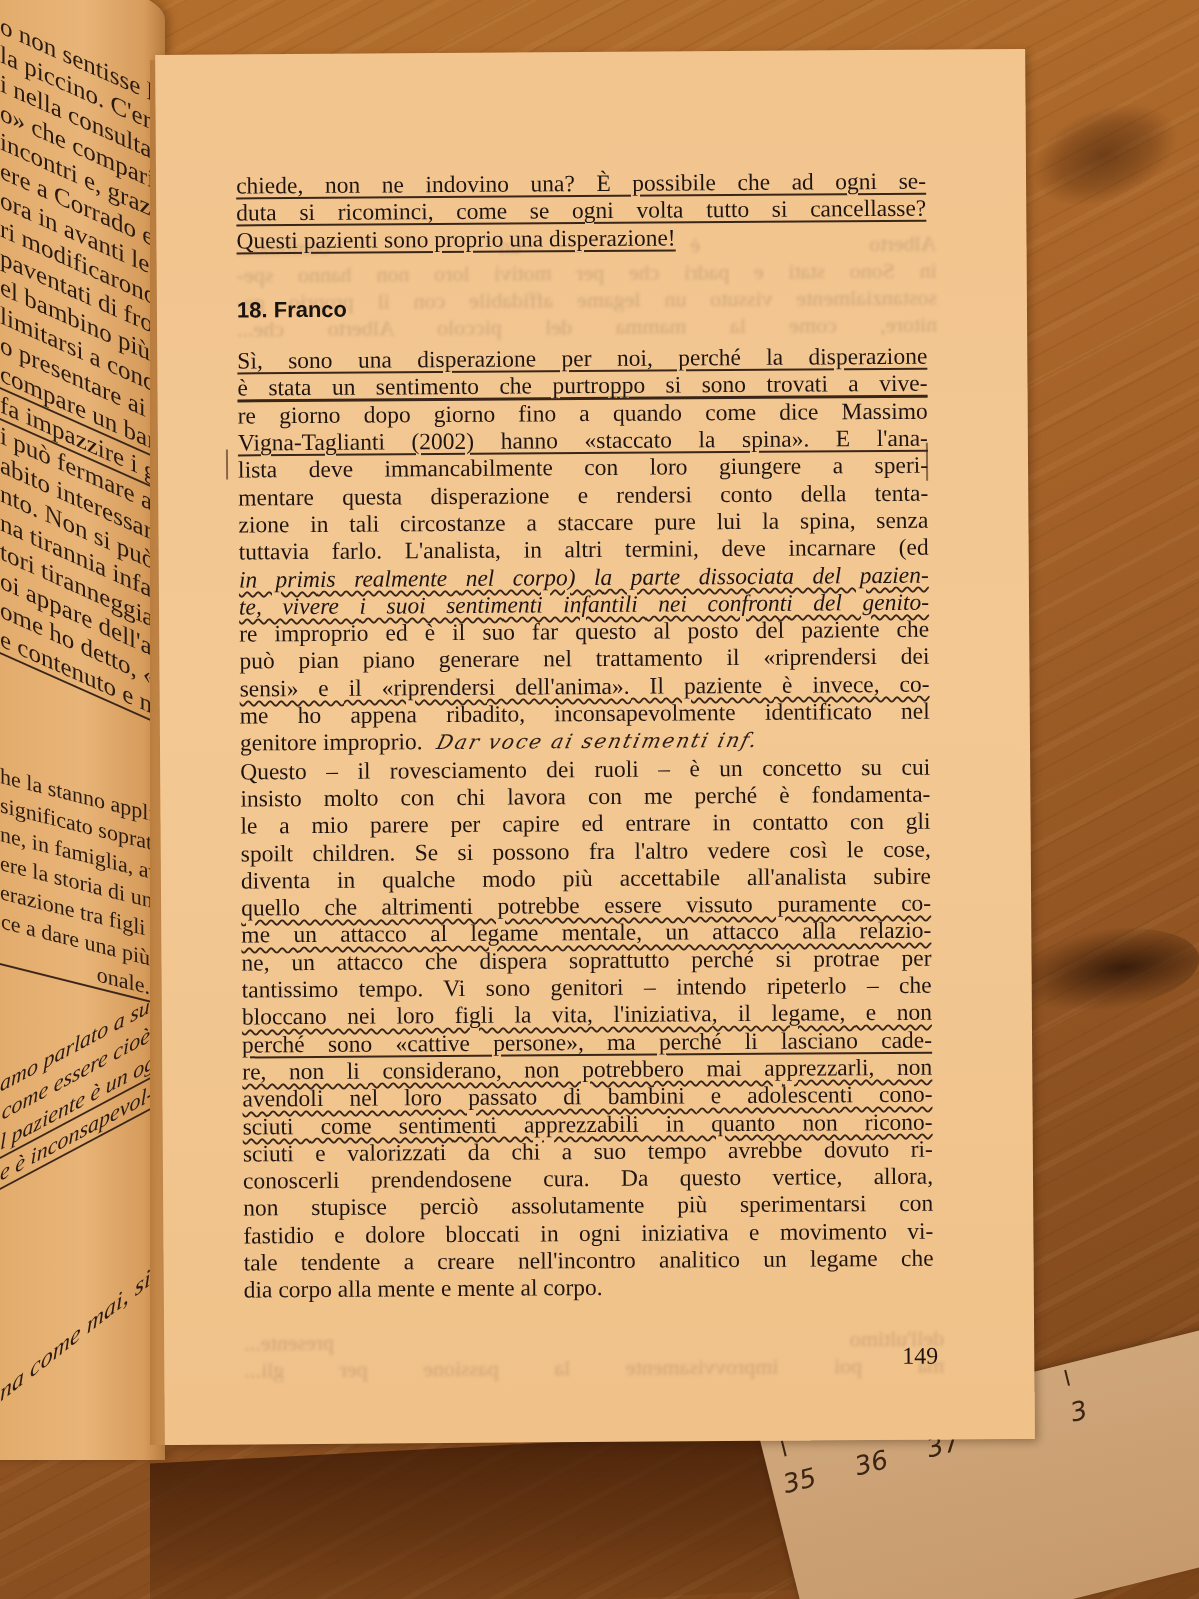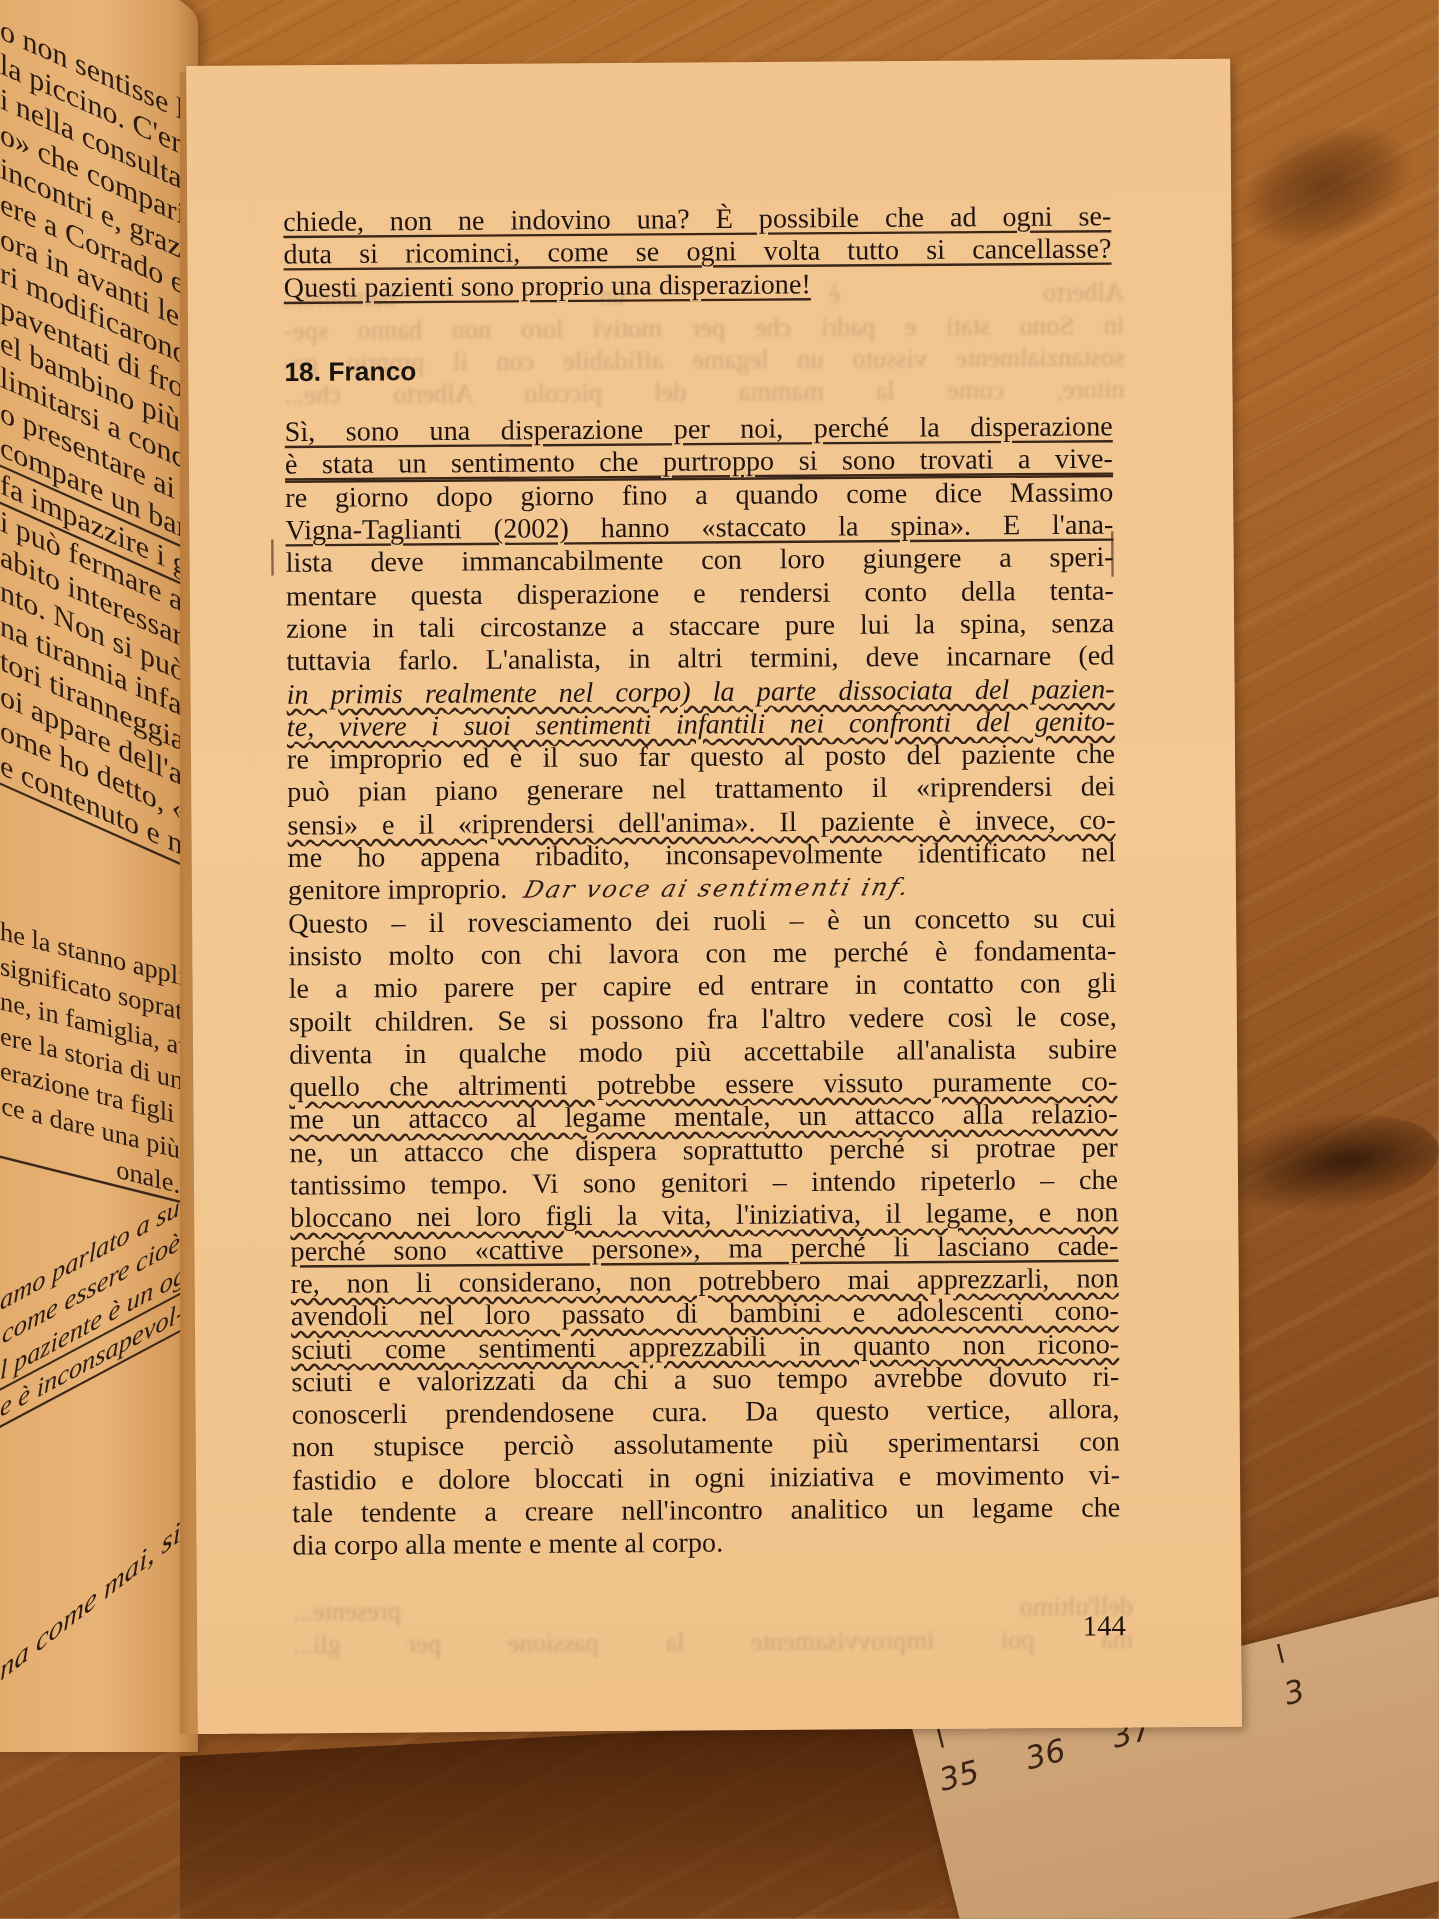--- a/index.html
+++ b/index.html
@@ -238,14 +238,14 @@
       <span class="line uw">sciuti come sentimenti apprezzabili in quanto non ricono-</span>
       <span class="line">sciuti e valorizzati da chi a suo tempo avrebbe dovuto ri-</span>
       <span class="line">conoscerli prendendosene cura. Da questo vertice, allora,</span>
       <span class="line">non stupisce perciò assolutamente più sperimentarsi con</span>
       <span class="line">fastidio e dolore bloccati in ogni iniziativa e movimento vi-</span>
       <span class="line">tale tendente a creare nell'incontro analitico un legame che</span>
       <span class="line last">dia corpo alla mente e mente al corpo.</span>
     </div>
   </div>
 
-  <div class="page-number">144</div>
+  <div class="page-number">149</div>
 </div>
 
 </body></html>

